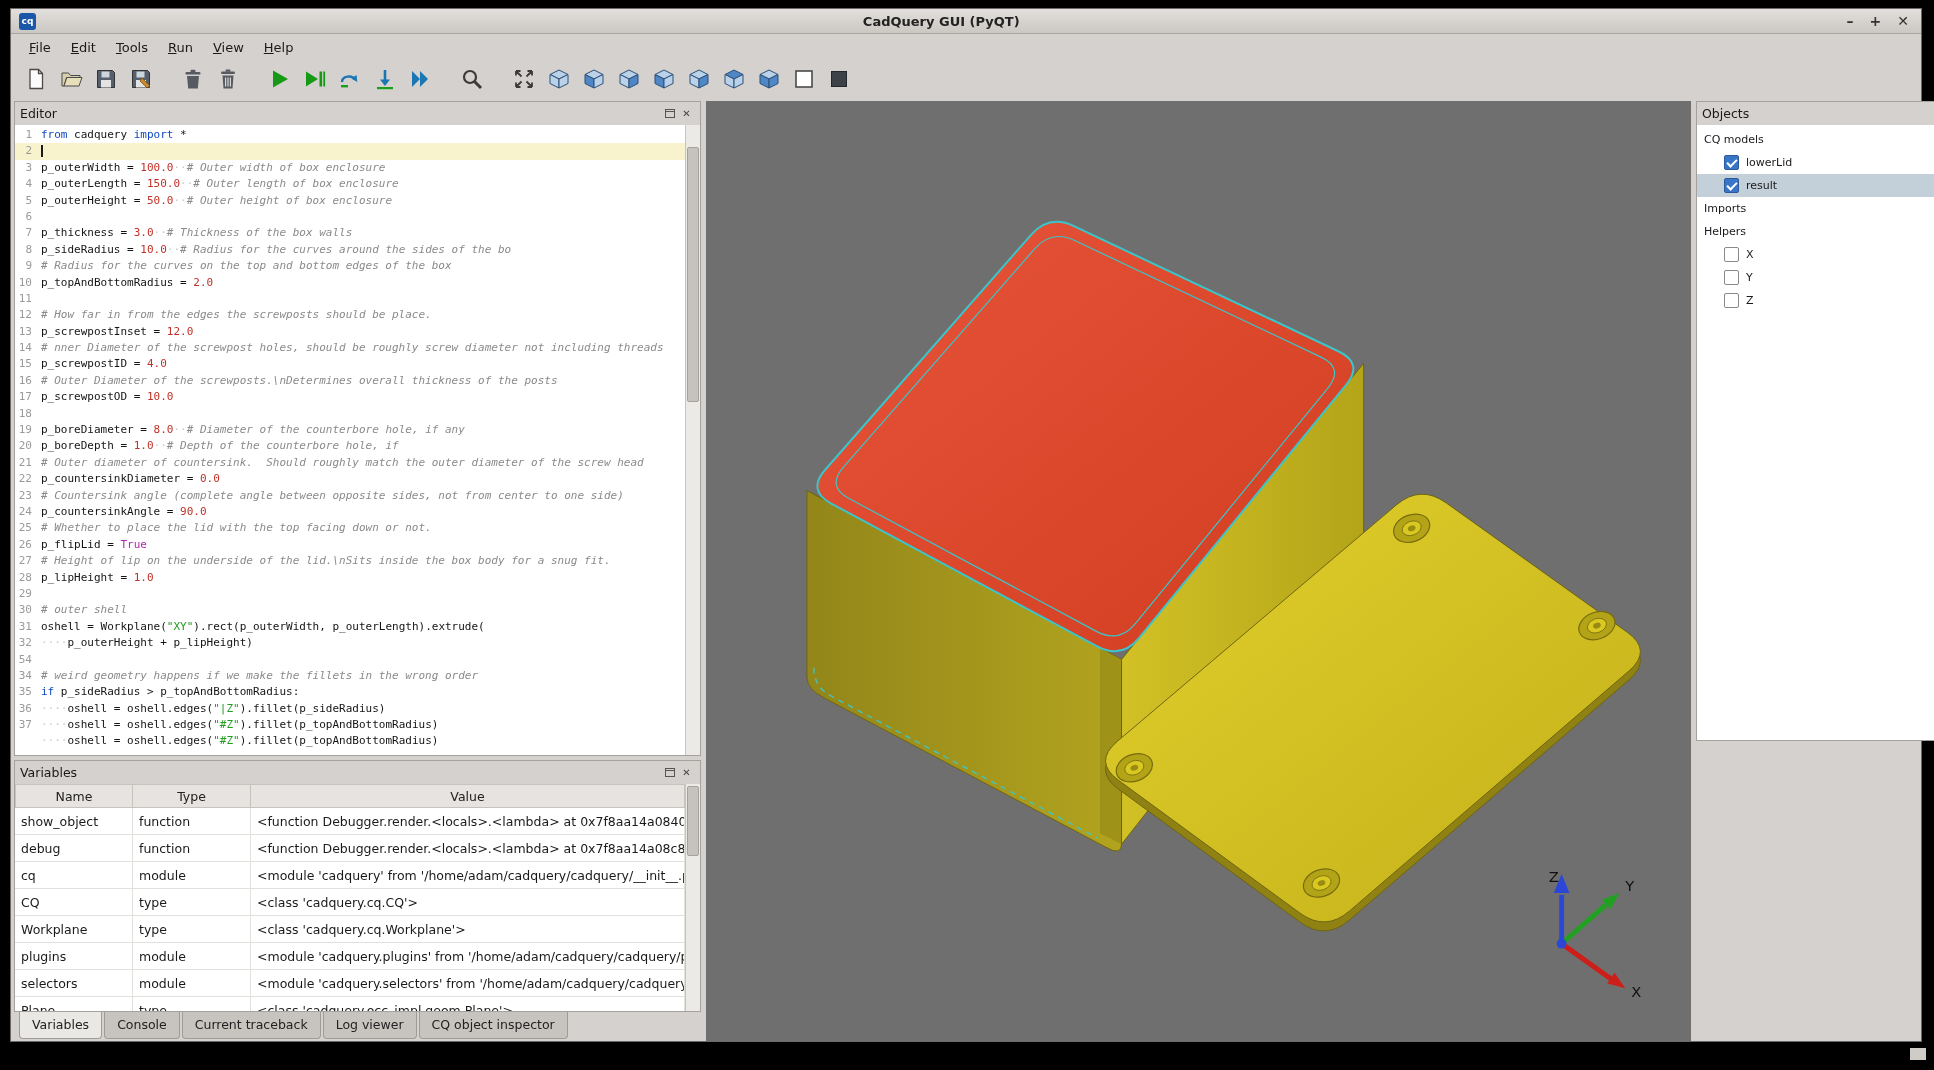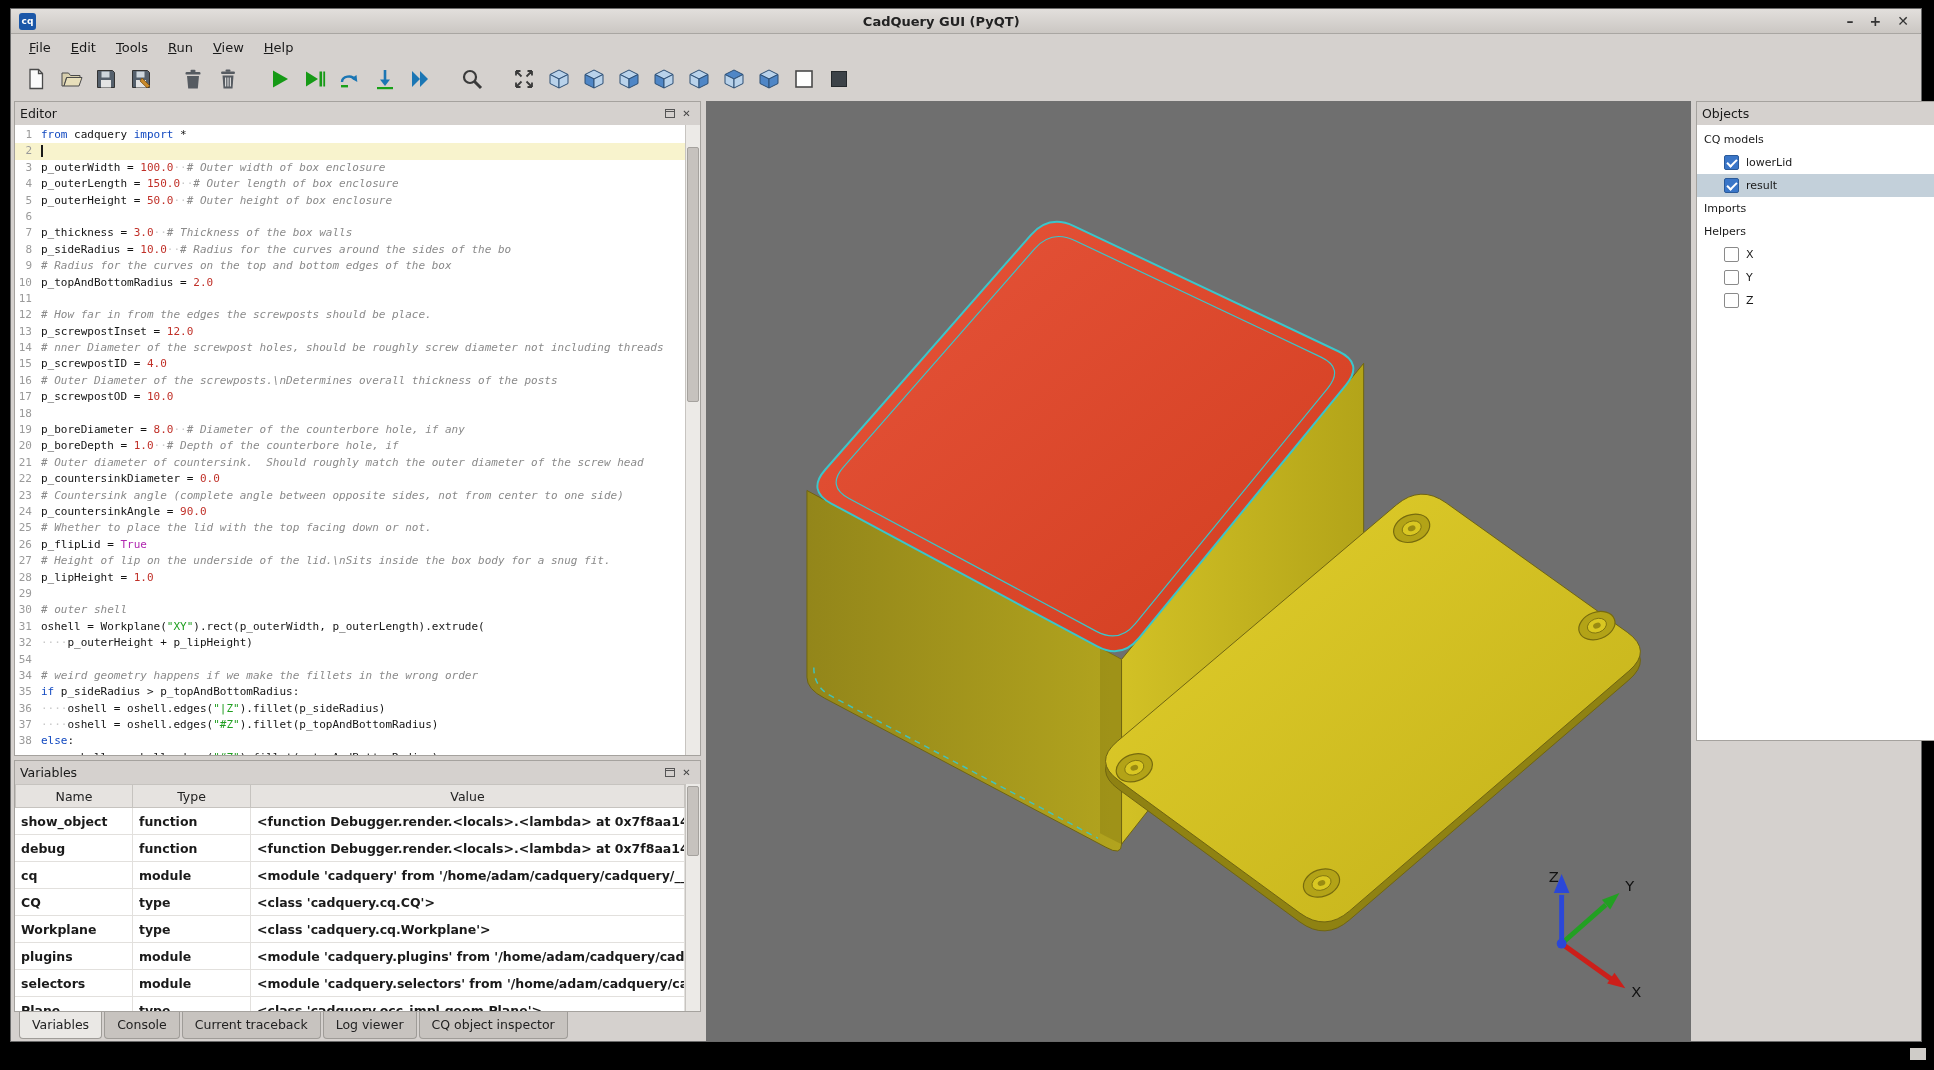--- a/index.html
+++ b/index.html
@@ -63,21 +63,21 @@
   .sb-thumb { position:absolute; left:1px; right:1px; background:#c6c2be; border:1px solid #a5a29e; border-radius:2px; }
 
   
   .variables-panel { flex:1; }
   .table-wrap { flex:1; display:flex; min-height:0; }
   .var-table { flex:1; overflow:hidden; font-size:12.5px; }
   .var-head { display:flex; height:24px; }
   .var-head > div { background:#e6e3e0; border:1px solid #c6c3bf; border-left:none;
                     display:flex; align-items:center; justify-content:center; color:#222; }
   .var-head > div:first-child { border-left:1px solid #c6c3bf; }
-  .var-row { display:flex; height:27px;font-weight:bold; }
+  .var-row { display:flex; height:27px; }
   .var-row > div { border-right:1px solid #e2e0dd; border-bottom:1px solid #e2e0dd;
                    display:flex; align-items:center; padding:0 6px; color:#1a1a1a;
                    white-space:nowrap; overflow:hidden; }
   .col-name { width:118px; flex:0 0 118px; }
   .col-type { width:118px; flex:0 0 118px; }
   .col-value { flex:1; }
 
   
   .tabbar { height:29px; flex:0 0 29px; display:flex; align-items:flex-start; padding-left:5px; gap:2px; background:transparent; }
   .tab { padding:5px 12px 6px; font-size:12.5px; color:#222; background:#c7c3bf;
@@ -342,21 +342,20 @@
               <div class="code-line"><span class="ln">28</span><span class="code-text"><span class="tok-p">p_lipHeight = </span><span class="tok-n">1.0</span></span></div>
               <div class="code-line"><span class="ln">29</span><span class="code-text"></span></div>
               <div class="code-line"><span class="ln">30</span><span class="code-text"><span class="tok-c"># outer shell</span></span></div>
               <div class="code-line"><span class="ln">31</span><span class="code-text"><span class="tok-p">oshell = Workplane(</span><span class="tok-s">"XY"</span><span class="tok-p">).rect(p_outerWidth, p_outerLength).extrude(</span></span></div>
               <div class="code-line"><span class="ln">32</span><span class="code-text"><span class="tok-w">····</span><span class="tok-p">p_outerHeight + p_lipHeight)</span></span></div>
               <div class="code-line"><span class="ln">54</span><span class="code-text"></span></div>
               <div class="code-line"><span class="ln">34</span><span class="code-text"><span class="tok-c"># weird geometry happens if we make the fillets in the wrong order</span></span></div>
               <div class="code-line"><span class="ln">35</span><span class="code-text"><span class="tok-k">if</span><span class="tok-p"> p_sideRadius &gt; p_topAndBottomRadius:</span></span></div>
               <div class="code-line"><span class="ln">36</span><span class="code-text"><span class="tok-w">····</span><span class="tok-p">oshell = oshell.edges(</span><span class="tok-s">"|Z"</span><span class="tok-p">).fillet(p_sideRadius)</span></span></div>
               <div class="code-line"><span class="ln">37</span><span class="code-text"><span class="tok-w">····</span><span class="tok-p">oshell = oshell.edges(</span><span class="tok-s">"#Z"</span><span class="tok-p">).fillet(p_topAndBottomRadius)</span></span></div>
-              <div class="code-line"><span class="ln">38</span><span class="code-text"><span class="tok-k">else</span><span class="tok-p">:</span></span></div>
               <div class="code-line"><span class="ln"></span><span class="code-text"><span class="tok-w">····</span><span class="tok-p">oshell = oshell.edges(</span><span class="tok-s">"#Z"</span><span class="tok-p">).fillet(p_topAndBottomRadius)</span></span></div>
             </div>
           <div class="v-scrollbar">
             <div class="sb-thumb" style="top:22px; height:255px;"></div>
           </div>
         </div>
       </div>
 
       <div class="splitter-h"></div>
 

